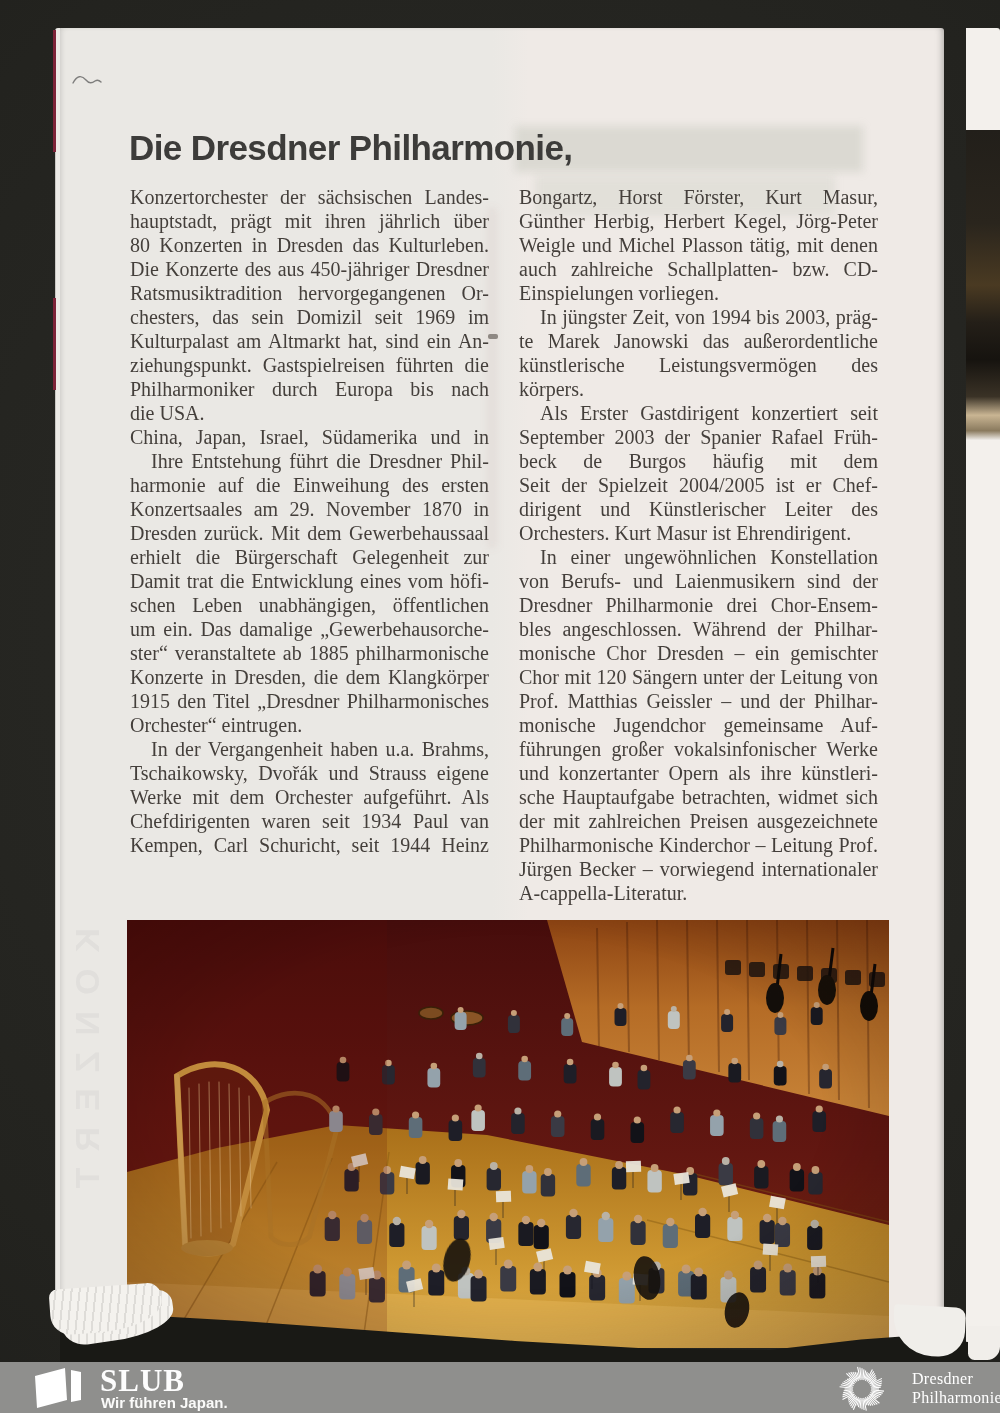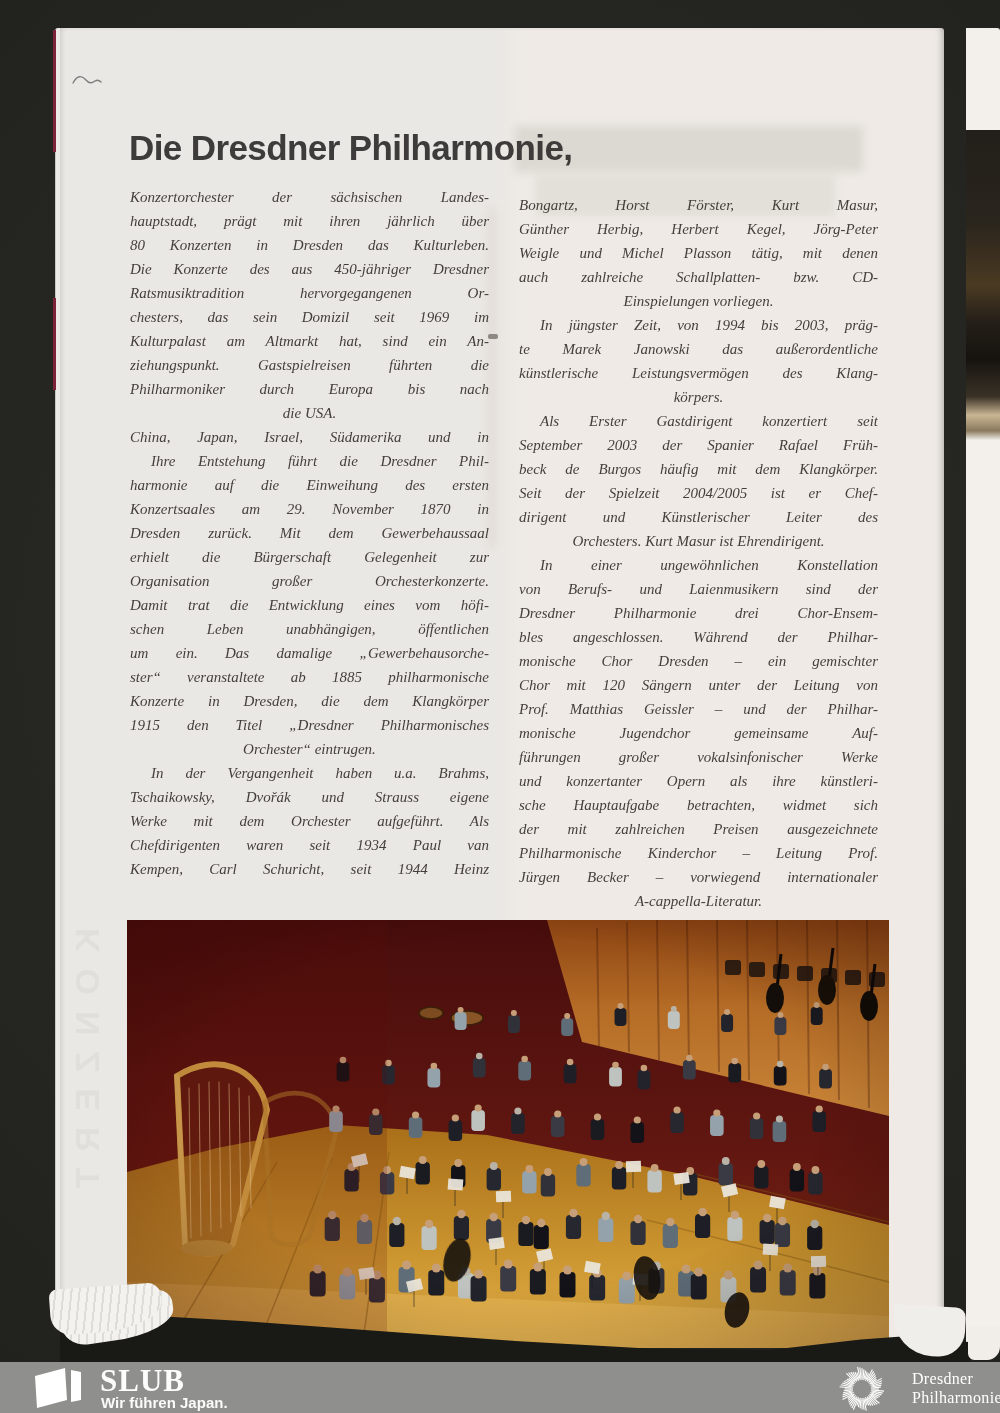--- a/index.html
+++ b/index.html
@@ -18,26 +18,26 @@
         box-shadow:inset -7px 0 9px -7px rgba(0,0,0,.38), inset 3px 0 6px -3px rgba(0,0,0,.18);}
   .squiggle{position:absolute;left:10px;top:40px;}
   .bleed{position:absolute;filter:blur(4px);}
   .bleed.b1{left:455px;top:98px;width:348px;height:46px;background:rgba(150,160,140,.22);}
   .bleed.b2{left:475px;top:148px;width:300px;height:40px;background:rgba(150,160,142,.14);}
   .bleed.b3{left:428px;top:180px;width:8px;height:340px;background:rgba(130,60,60,.07);}
   .smudge{position:absolute;left:428px;top:306px;width:10px;height:5px;background:rgba(55,48,42,.5);border-radius:2px;}
   .title{position:absolute;left:69px;top:100px;margin:0;font-family:"Liberation Sans",sans-serif;
          font-size:35px;font-weight:bold;letter-spacing:-.6px;color:#3d3c3a;}
   .col{position:absolute;top:157px;width:359px;font-family:"Liberation Serif",serif;
-       font-size:15px;color:#443f3b;font-style:italic;}
-  .col-left{left:70px;} .col-right{left:459px;margin-top:8px;}
+       font-size:20px;color:#443f3b;}
+  .col-left{left:70px;} .col-right{left:459px;}
   .para{margin:0;}
   .line{height:24px;line-height:24px;overflow:hidden;text-align:justify;}
   .line::after{content:"";display:inline-block;width:100%;}
-  .line.last{text-align:center;} .line.last::after{content:none;}
+  .line.last{text-align:left;} .line.last::after{content:none;}
   .line.indent{text-indent:21px;}
   .ghost{position:absolute;left:8px;top:900px;height:410px;writing-mode:vertical-rl;
          transform:scaleX(-1);font-weight:bold;font-size:34px;letter-spacing:16px;
          color:rgba(80,80,95,.055);}
   .photo{position:absolute;left:67px;top:892px;width:762px;height:428px;overflow:hidden;}
   .photo svg{display:block;}
   
   .np{position:absolute;left:966px;top:28px;width:34px;height:1324px;background:#f3f0ec;border-radius:0 3px 8px 0;}
   .np-photo{position:absolute;left:0;top:102px;width:34px;height:310px;
     background:linear-gradient(180deg,#221f1a 0%,#2a251d 30%,#4a3a22 50%,#241f18 62%,#16130f 74%,#3a3226 86%,#c9b593 92%,#8a7a5e 97%,#efece8 100%);}
@@ -99,21 +99,20 @@
           <div class="line">Philharmoniker durch Europa bis nach</div>
           <div class="line last">die USA.</div>
           <div class="line">China, Japan, Israel, Südamerika und in</div>
         </div>
         <div class="para">
           <div class="line indent">Ihre Entstehung führt die Dresdner Phil-</div>
           <div class="line">harmonie auf die Einweihung des ersten</div>
           <div class="line">Konzertsaales am 29. November 1870 in</div>
           <div class="line">Dresden zurück. Mit dem Gewerbehaussaal</div>
           <div class="line">erhielt die Bürgerschaft Gelegenheit zur</div>
-          <div class="line">Organisation großer Orchesterkonzerte.</div>
           <div class="line">Damit trat die Entwicklung eines vom höfi-</div>
           <div class="line">schen Leben unabhängigen, öffentlichen</div>
           <div class="line">um ein. Das damalige „Gewerbehausorche-</div>
           <div class="line">ster“ veranstaltete ab 1885 philharmonische</div>
           <div class="line">Konzerte in Dresden, die dem Klangkörper</div>
           <div class="line">1915 den Titel „Dresdner Philharmonisches</div>
           <div class="line last">Orchester“ eintrugen.</div>
         </div>
         <div class="para">
           <div class="line indent">In der Vergangenheit haben u.a. Brahms,</div>

